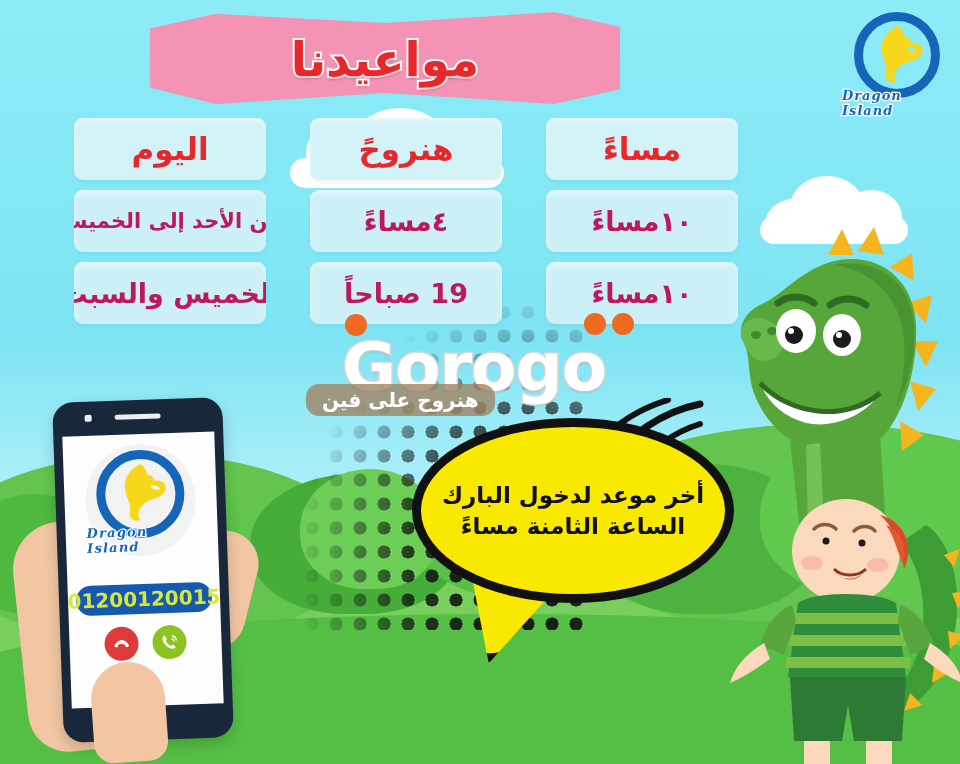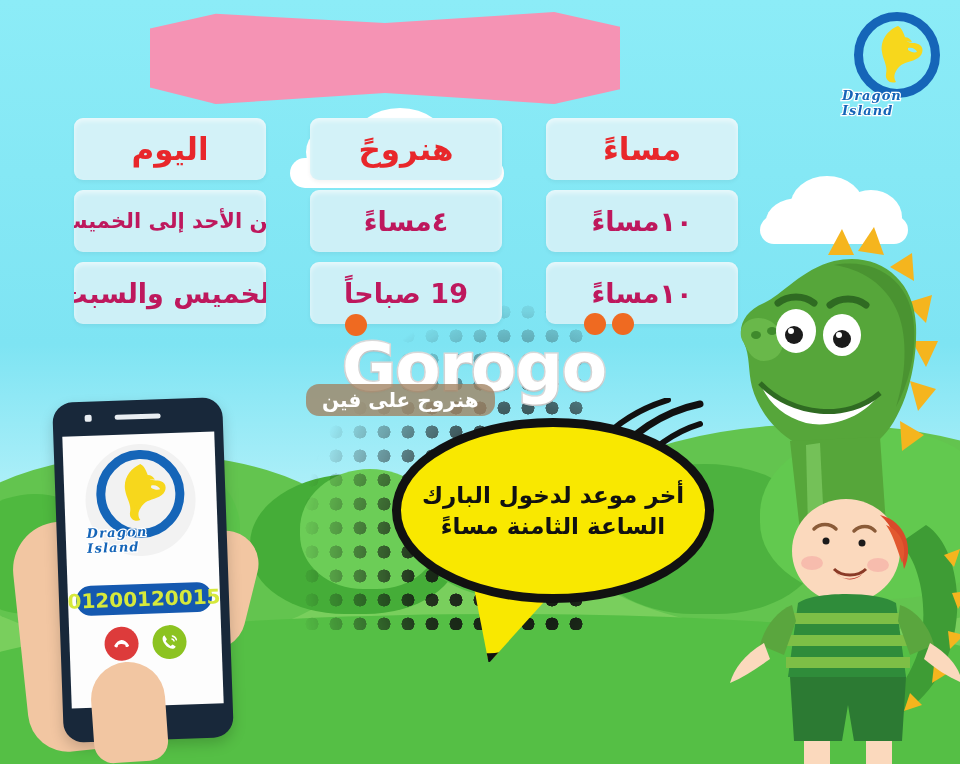--- a/index.html
+++ b/index.html
@@ -121,21 +121,21 @@
     position:absolute;left:300px;top:300px;width:290px;height:330px;
     background-image:radial-gradient(#111 38%, transparent 39%);
     background-size:24px 24px;
     -webkit-mask-image:radial-gradient(ellipse at 78% 82%, rgba(0,0,0,1) 10%, rgba(0,0,0,.85) 35%, rgba(0,0,0,0) 72%);
     mask-image:radial-gradient(ellipse at 78% 82%, rgba(0,0,0,1) 10%, rgba(0,0,0,.85) 35%, rgba(0,0,0,0) 72%);
     opacity:.95;
   }
 
   
   .bubble{
-    position:absolute;left:392px;top:418px;width:322px;height:185px;
+    position:absolute;left:412px;top:418px;width:322px;height:185px;
     background:#f9e800;border:9px solid #111;border-radius:50%;
     box-sizing:border-box;
     display:flex;flex-direction:column;align-items:center;justify-content:center;
     text-align:center;
   }
   .bubble .line{
     font-size:23px;font-weight:bold;color:#111;line-height:1.32;white-space:nowrap;
   }
   .bubble-tail{
     position:absolute;left:450px;top:560px;width:88px;height:96px;
@@ -214,20 +214,21 @@
                C46 20 40 22 38 18 C36 12 34 6 30 4 Z
                M40 26 C44 25 48 27 49 30 C46 31 43 30 40 28 Z" fill="#f7d71c"></path>
       <path d="M34 16 C38 14 42 16 44 20 C40 20 36 19 34 16 Z" fill="#f7d71c"></path>
       <path d="M24 44 C26 50 24 56 20 58 C22 52 22 48 24 44 Z" fill="#f7d71c"></path>
     </svg>
     <div class="logo-text-arc">Dragon Island</div>
   </div>
 
   <div class="banner-wrap">
     <div class="ribbon"></div>
+    <div class="ribbon-title">مواعيدنا</div>
   </div>
 
   <div class="table">
 
     <div class="trow">
       <div class="cell head">
         <span class="txt">مساءً</span>
       </div>
       <div class="cell head">
         <span class="txt">هنروحً</span>

